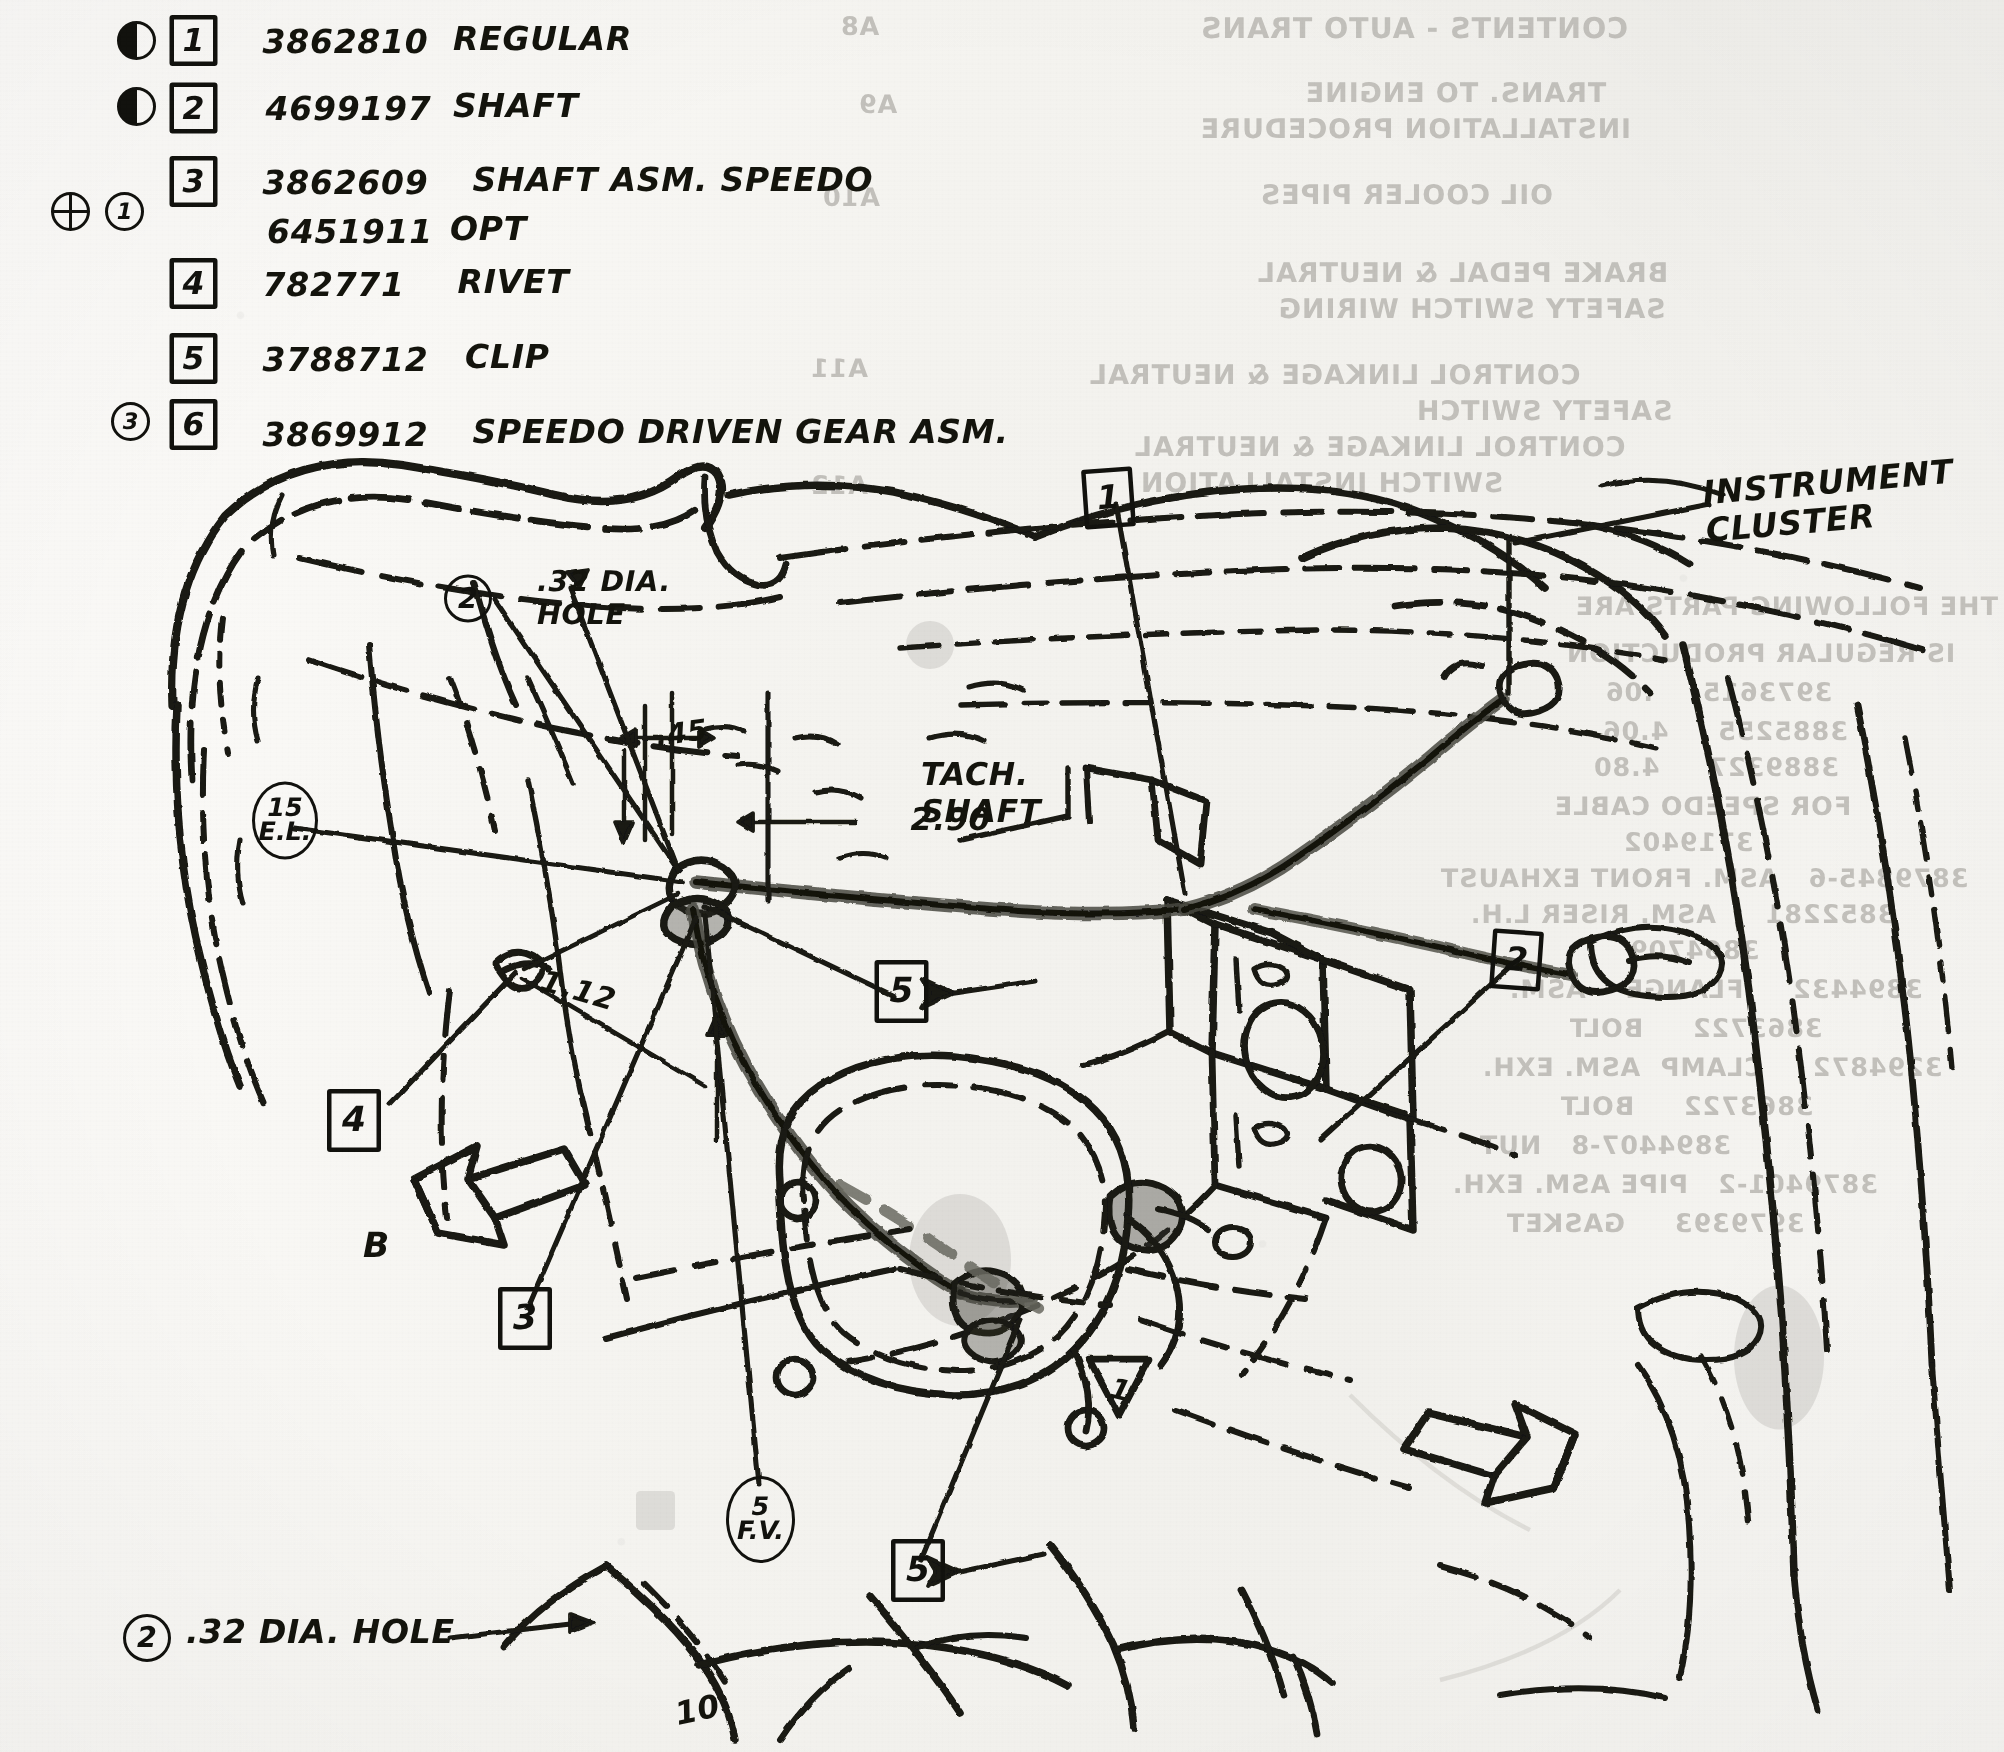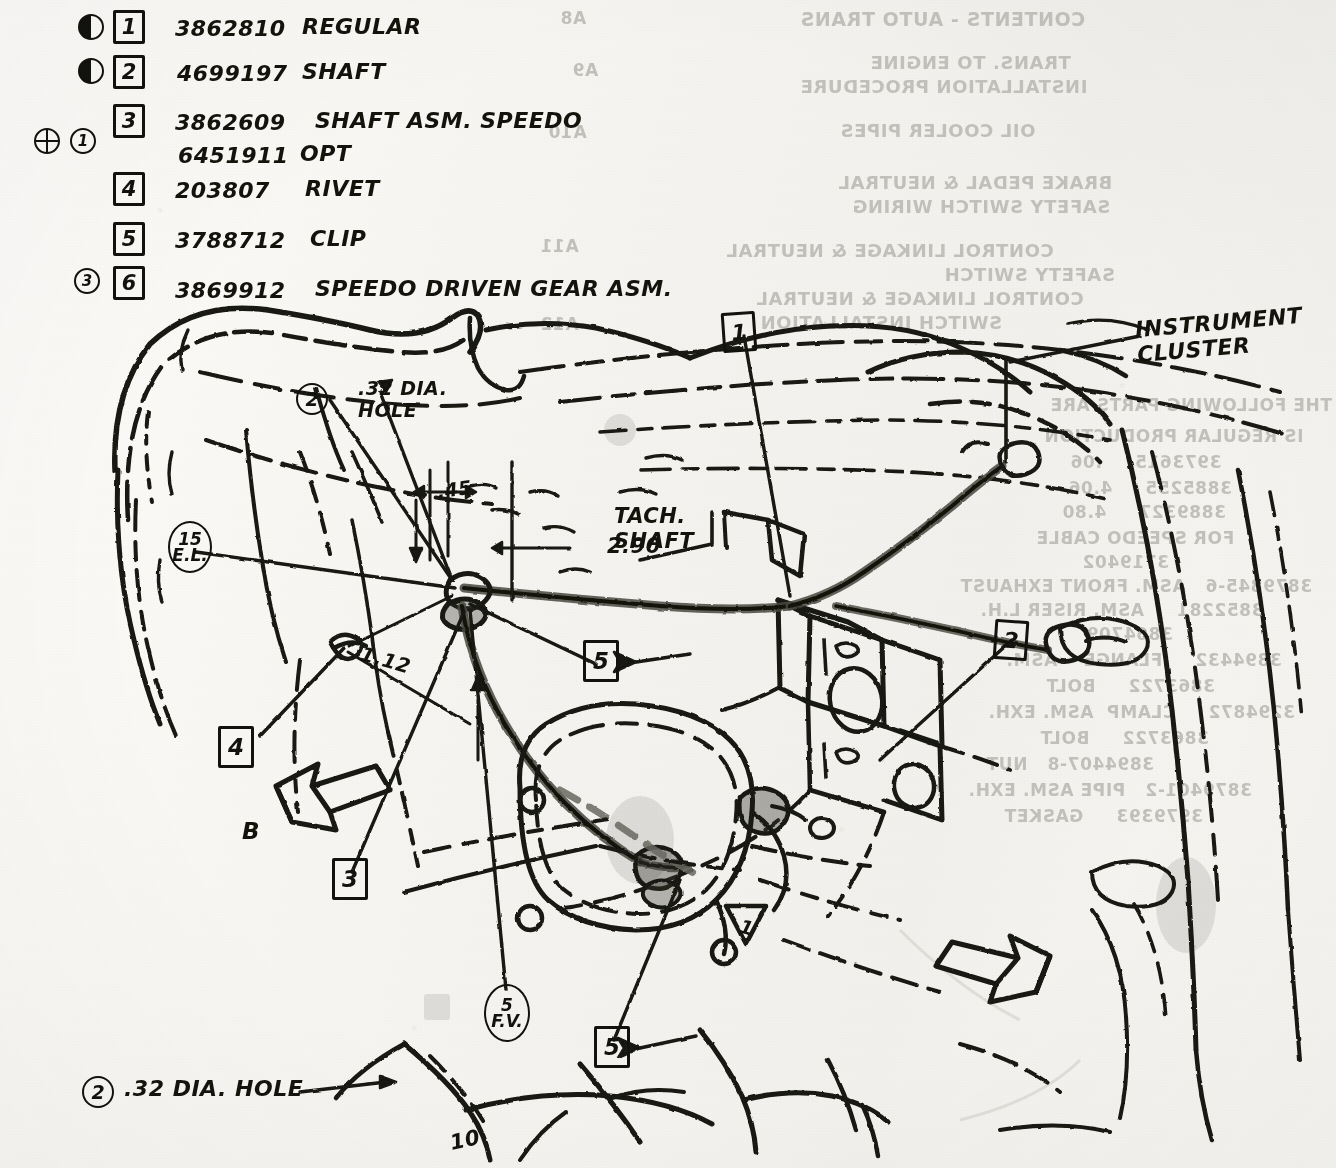--- a/index.html
+++ b/index.html
@@ -160,21 +160,21 @@
         <span>3</span>
       </div>
     <div class="hand partrow" style="left:175px;top:110px;">3862609</div>
     <div class="hand partrow" style="left:315px;top:108px;">SHAFT ASM. SPEEDO</div>
     <div class="hand partrow" style="left:178px;top:143px;">6451911</div>
     <div class="hand partrow" style="left:300px;top:141px;">OPT</div>
 
     <div class="box-callout" style="left:113px;top:172px;width:32px;height:34px;font-size:21px;">
         <span>4</span>
       </div>
-    <div class="hand partrow" style="left:175px;top:178px;">203807</div>
+    <div class="hand partrow" style="left:175px;top:178px;">782771</div>
     <div class="hand partrow" style="left:305px;top:176px;">RIVET</div>
 
     <div class="box-callout" style="left:113px;top:222px;width:32px;height:34px;font-size:21px;">
         <span>5</span>
       </div>
     <div class="hand partrow" style="left:175px;top:228px;">3788712</div>
     <div class="hand partrow" style="left:310px;top:226px;">CLIP</div>
 
     <div class="qty-circ" style="left:74px;top:268px;">
         <span>3</span>

